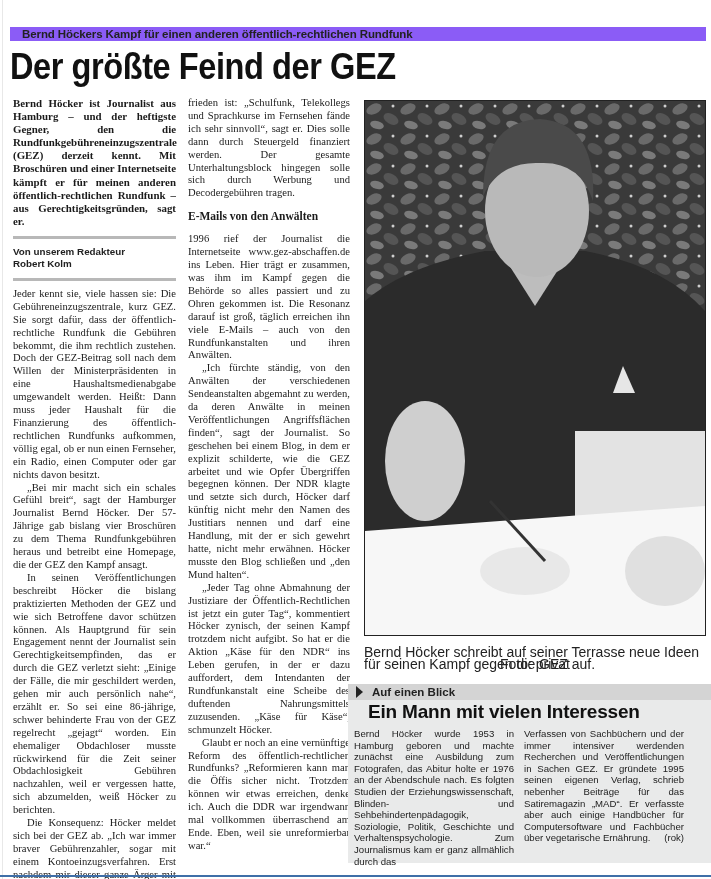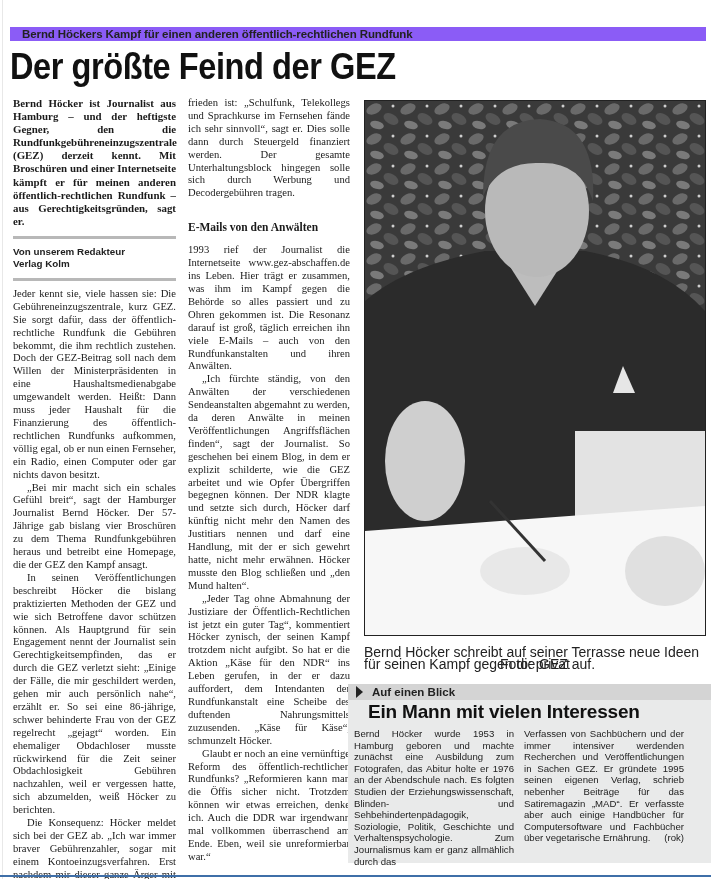--- a/index.html
+++ b/index.html
@@ -7,21 +7,21 @@
   .kicker { position: absolute; left: 10px; top: 27px; width: 696px; height: 14px; background: #8b5cf6; font-family: "Liberation Sans", sans-serif; font-weight: bold; font-size: 11.5px; line-height: 14px; padding-left: 12px; box-sizing: border-box; color: #222; letter-spacing: -0.1px; }
   .headline { position: absolute; left: 10px; top: 44px; font-family: "Liberation Sans", sans-serif; font-weight: bold; font-size: 37px; line-height: 46px; color: #111; letter-spacing: -0.5px; transform: scaleX(0.88); transform-origin: left top; white-space: nowrap; }
   .col { position: absolute; font-family: "Liberation Serif", serif; font-size: 10.6px; line-height: 12.9px; text-align: justify; hyphens: manual; }
   .col p { margin: 0; text-indent: 0; }
   .col p.ind { text-indent: 14px; }
   .col1 { left: 13px; top: 97px; width: 163px; }
   .col2 { left: 188px; top: 97px; width: 162px; }
   .lead { font-family: "Liberation Serif", serif; font-weight: bold; font-size: 10.9px; line-height: 13.1px; text-align: justify; margin: 0; }
   .rule { height: 3px; background: #b8b8b8; margin: 8px 0 7px 0; }
   .author { font-family: "Liberation Sans", sans-serif; font-weight: bold; font-size: 9.8px; line-height: 12px; color: #222; }
-  .subhead { font-family: "Liberation Serif", serif; font-weight: bold; font-size: 11.5px; line-height: 14px; margin: 20px 0 10px 0; }
+  .subhead { font-family: "Liberation Serif", serif; font-weight: bold; font-size: 11.5px; line-height: 14px; margin: 9px 0 10px 0; }
   .photo { position: absolute; left: 364px; top: 100px; width: 342px; height: 536px; border: 1px solid #222; box-sizing: border-box; overflow: hidden; background: #fff; }
   .caption { position: absolute; left: 364px; top: 647px; width: 342px; font-family: "Liberation Sans", sans-serif; font-size: 14px; line-height: 11.8px; color: #222; }
   .caption .credit { display: block; text-align: center; margin-top: -11.8px; }
   .box { position: absolute; left: 348px; top: 684px; width: 386px; height: 179px; background: #e9eaea; }
   .box-label { height: 16px; background: #d4d4d4; font-family: "Liberation Sans", sans-serif; font-weight: bold; font-size: 11.5px; line-height: 16px; color: #222; padding-left: 8px; }
   .box-label .tri { display: inline-block; width: 0; height: 0; border-top: 6px solid transparent; border-bottom: 6px solid transparent; border-left: 7px solid #222; vertical-align: -2px; margin-right: 9px; }
   .box-title { font-family: "Liberation Sans", sans-serif; font-weight: bold; font-size: 19px; line-height: 24px; padding-left: 20px; color: #111; letter-spacing: -0.2px; }
   .box-cols { display: flex; gap: 10px; padding: 4px 6px 0 6px; }
   .box-col { width: 160px; font-family: "Liberation Sans", sans-serif; font-size: 9.6px; line-height: 11.6px; text-align: justify; color: #222; }
   .box-col .rok { float: right; }
@@ -33,32 +33,32 @@
 
 <div class="left-edge"></div>
 
 <div class="kicker">Bernd Höckers Kampf für einen anderen öffentlich-rechtlichen Rundfunk</div>
 <div class="headline">Der größte Feind der GEZ</div>
 
 <div class="col col1">
   <p class="lead">Bernd Höcker ist Journalist aus Hamburg – und der heftigste Gegner, den die Rundfunkgebühreneinzugszentrale (GEZ) derzeit kennt. Mit Broschüren und einer Internetseite kämpft er für meinen anderen öffentlich-rechtlichen Rundfunk – aus Gerechtigkeitsgründen, sagt er.</p>
   <div class="rule"></div>
   <div class="author">Von unserem Redakteur</div>
-  <div class="author">Verlag Kolm</div>
+  <div class="author">Robert Kolm</div>
   <div class="rule"></div>
   <p>Jeder kennt sie, viele hassen sie: Die Gebühreneinzugszentrale, kurz GEZ. Sie sorgt dafür, dass der öffentlich-rechtliche Rundfunk die Gebühren bekommt, die ihm rechtlich zustehen. Doch der GEZ-Beitrag soll nach dem Willen der Ministerpräsidenten in eine Haushaltsmedienabgabe umgewandelt werden. Heißt: Dann muss jeder Haushalt für die Finanzierung des öffentlich-rechtlichen Rundfunks aufkommen, völlig egal, ob er nun einen Fernseher, ein Radio, einen Computer oder gar nichts davon besitzt.</p>
   <p class="ind">„Bei mir macht sich ein schales Gefühl breit“, sagt der Hamburger Journalist Bernd Höcker. Der 57-Jährige gab bislang vier Broschüren zu dem Thema Rundfunkgebühren heraus und betreibt eine Homepage, die der GEZ den Kampf ansagt.</p>
   <p class="ind">In seinen Veröffentlichungen beschreibt Höcker die bislang praktizierten Methoden der GEZ und wie sich Betroffene davor schützen können. Als Hauptgrund für sein Engagement nennt der Journalist sein Gerechtigkeitsempfinden, das er durch die GEZ verletzt sieht: „Einige der Fälle, die mir geschildert werden, gehen mir auch persönlich nahe“, erzählt er. So sei eine 86-jährige, schwer behinderte Frau von der GEZ regelrecht „gejagt“ worden. Ein ehemaliger Obdachloser musste rückwirkend für die Zeit seiner Obdachlosigkeit Gebühren nachzahlen, weil er vergessen hatte, sich abzumelden, weiß Höcker zu berichten.</p>
   <p class="ind">Die Konsequenz: Höcker meldet sich bei der GEZ ab. „Ich war immer braver Gebührenzahler, sogar mit einem Kontoeinzugsverfahren. Erst nachdem mir dieser ganze Ärger mit der Organisation bekannt wurde, begann ich, das System ernsthaft zu hinterfragen“, erzählt er. Dazu kommt, dass Höcker mit dem Programmangebot der „Öffis“ nicht zu-</p>
 </div>
 
 <div class="col col2">
   <p>frieden ist: „Schulfunk, Telekollegs und Sprachkurse im Fernsehen fände ich sehr sinnvoll“, sagt er. Dies solle dann durch Steuergeld finanziert werden. Der gesamte Unterhaltungsblock hingegen solle sich durch Werbung und Decodergebühren tragen.</p>
   <div class="subhead">E-Mails von den Anwälten</div>
-  <p>1993 rief der Journalist die Internetseite www.gez-abschaffen.de ins Leben. Hier trägt er zusammen, was ihm im Kampf gegen die Behörde so alles passiert und zu Ohren gekommen ist. Die Resonanz darauf ist groß, täglich erreichen ihn viele E-Mails – auch von den Rundfunkanstalten und ihren Anwälten.</p>
+  <p>1996 rief der Journalist die Internetseite www.gez-abschaffen.de ins Leben. Hier trägt er zusammen, was ihm im Kampf gegen die Behörde so alles passiert und zu Ohren gekommen ist. Die Resonanz darauf ist groß, täglich erreichen ihn viele E-Mails – auch von den Rundfunkanstalten und ihren Anwälten.</p>
   <p class="ind">„Ich fürchte ständig, von den Anwälten der verschiedenen Sendeanstalten abgemahnt zu werden, da deren Anwälte in meinen Veröffentlichungen Angriffsflächen finden“, sagt der Journalist. So geschehen bei einem Blog, in dem er explizit schilderte, wie die GEZ arbeitet und wie Opfer Übergriffen begegnen können. Der NDR klagte und setzte sich durch, Höcker darf künftig nicht mehr den Namen des Justitiars nennen und darf eine Handlung, mit der er sich gewehrt hatte, nicht mehr erwähnen. Höcker musste den Blog schließen und „den Mund halten“.</p>
   <p class="ind">„Jeder Tag ohne Abmahnung der Justiziare der Öffentlich-Rechtlichen ist jetzt ein guter Tag“, kommentiert Höcker zynisch, der seinen Kampf trotzdem nicht aufgibt. So hat er die Aktion „Käse für den NDR“ ins Leben gerufen, in der er dazu auffordert, dem Intendanten der Rundfunkanstalt eine Scheibe des duftenden Nahrungsmittels zuzusenden. „Käse für Käse“, schmunzelt Höcker.</p>
   <p class="ind">Glaubt er noch an eine vernünftige Reform des öffentlich-rechtlichen Rundfunks? „Reformieren kann man die Öffis sicher nicht. Trotzdem können wir etwas erreichen, denke ich. Auch die DDR war irgendwann mal vollkommen überraschend am Ende. Eben, weil sie unreformierbar war.“</p>
 </div>
 
 <div class="photo">
   <svg width="340" height="534" viewBox="0 0 340 534">
     <defs>
       <pattern id="leaves" width="34" height="30" patternUnits="userSpaceOnUse">
         <rect width="34" height="30" fill="#3a3a3a"></rect>

